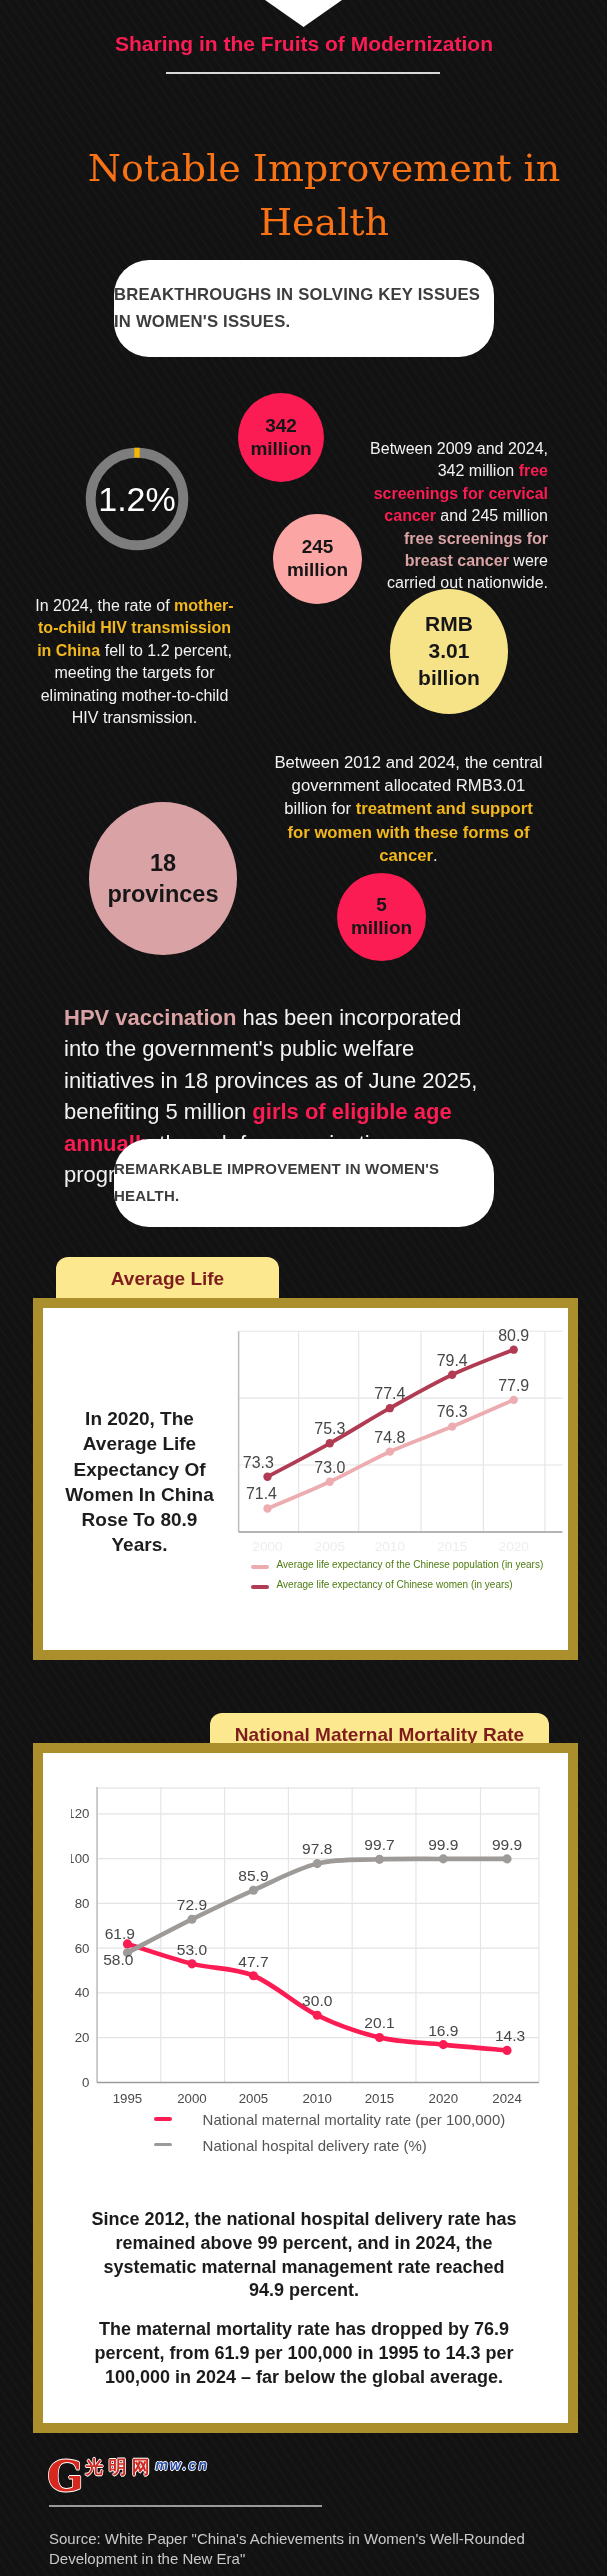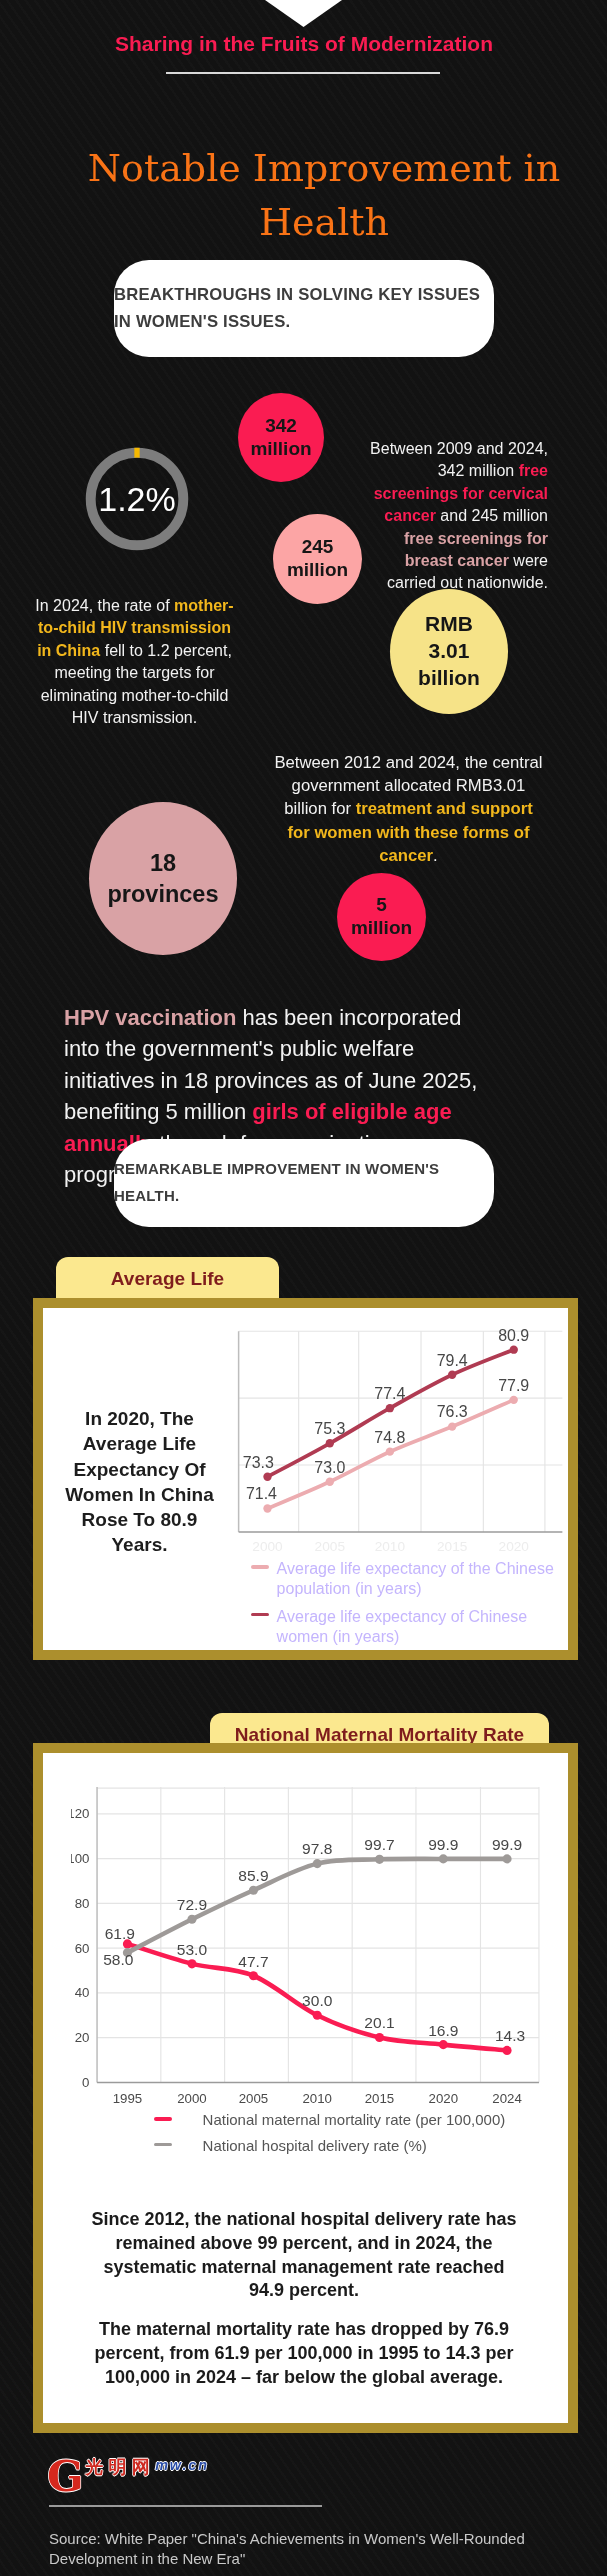--- a/index.html
+++ b/index.html
@@ -52,21 +52,21 @@
   .gb2{left:33px;top:1743px;width:545px;height:690px;}
 
   .side-text{left:65px;top:1406px;width:149px;text-align:center;font-weight:bold;
              color:#1d1d1d;font-size:19px;line-height:1.33;}
 
   svg text{font-family:"Liberation Sans",sans-serif;}
 
   .legend{display:block;}
   .lg1{left:251px;top:1559px;width:305px;}
   .lg2{left:154px;top:2111px;width:395px;}
-  .legend-item{display:flex;margin-bottom:7.6px;color:#c4b5fd;font-size:16px;line-height:1.25;}
+  .legend-item{display:flex;margin-bottom:7.6px;color:#4d7c0f;font-size:10px;line-height:1.25;}
   .lg2 .legend-item{font-size:15px;margin-bottom:6.8px;color:#555555;gap:23px;}
   .dash{width:18px;height:3.8px;border-radius:2.3px;margin:6px 7.6px 0 0;flex:none;}
 
   .black-para{left:84px;width:440px;text-align:center;font-weight:bold;color:#1b1b1b;
               font-size:18px;line-height:1.32;}
   .bp1{top:2190px;}
   .bp2{top:2300px;}
 
   .logo{left:47px;top:2456px;display:flex;align-items:flex-start;}
   .outline{text-shadow:0.8px 0 0 #fff,-0.8px 0 0 #fff,0 0.8px 0 #fff,0 -0.8px 0 #fff;}

